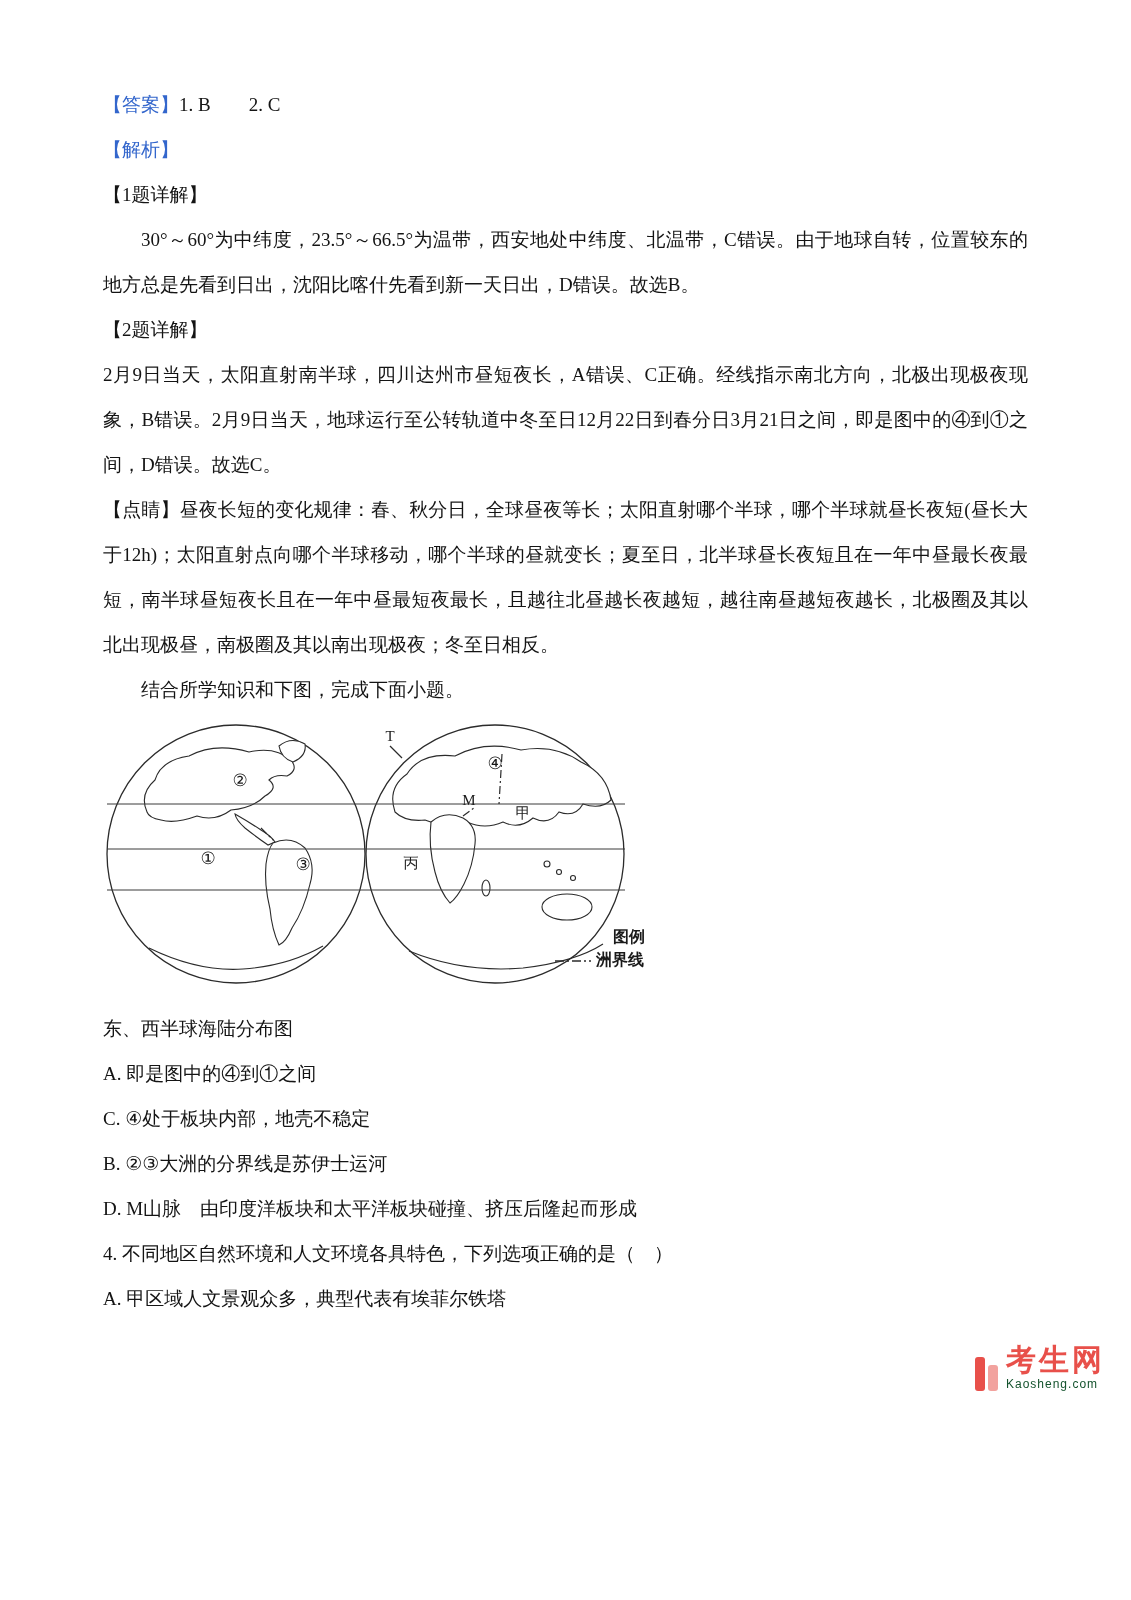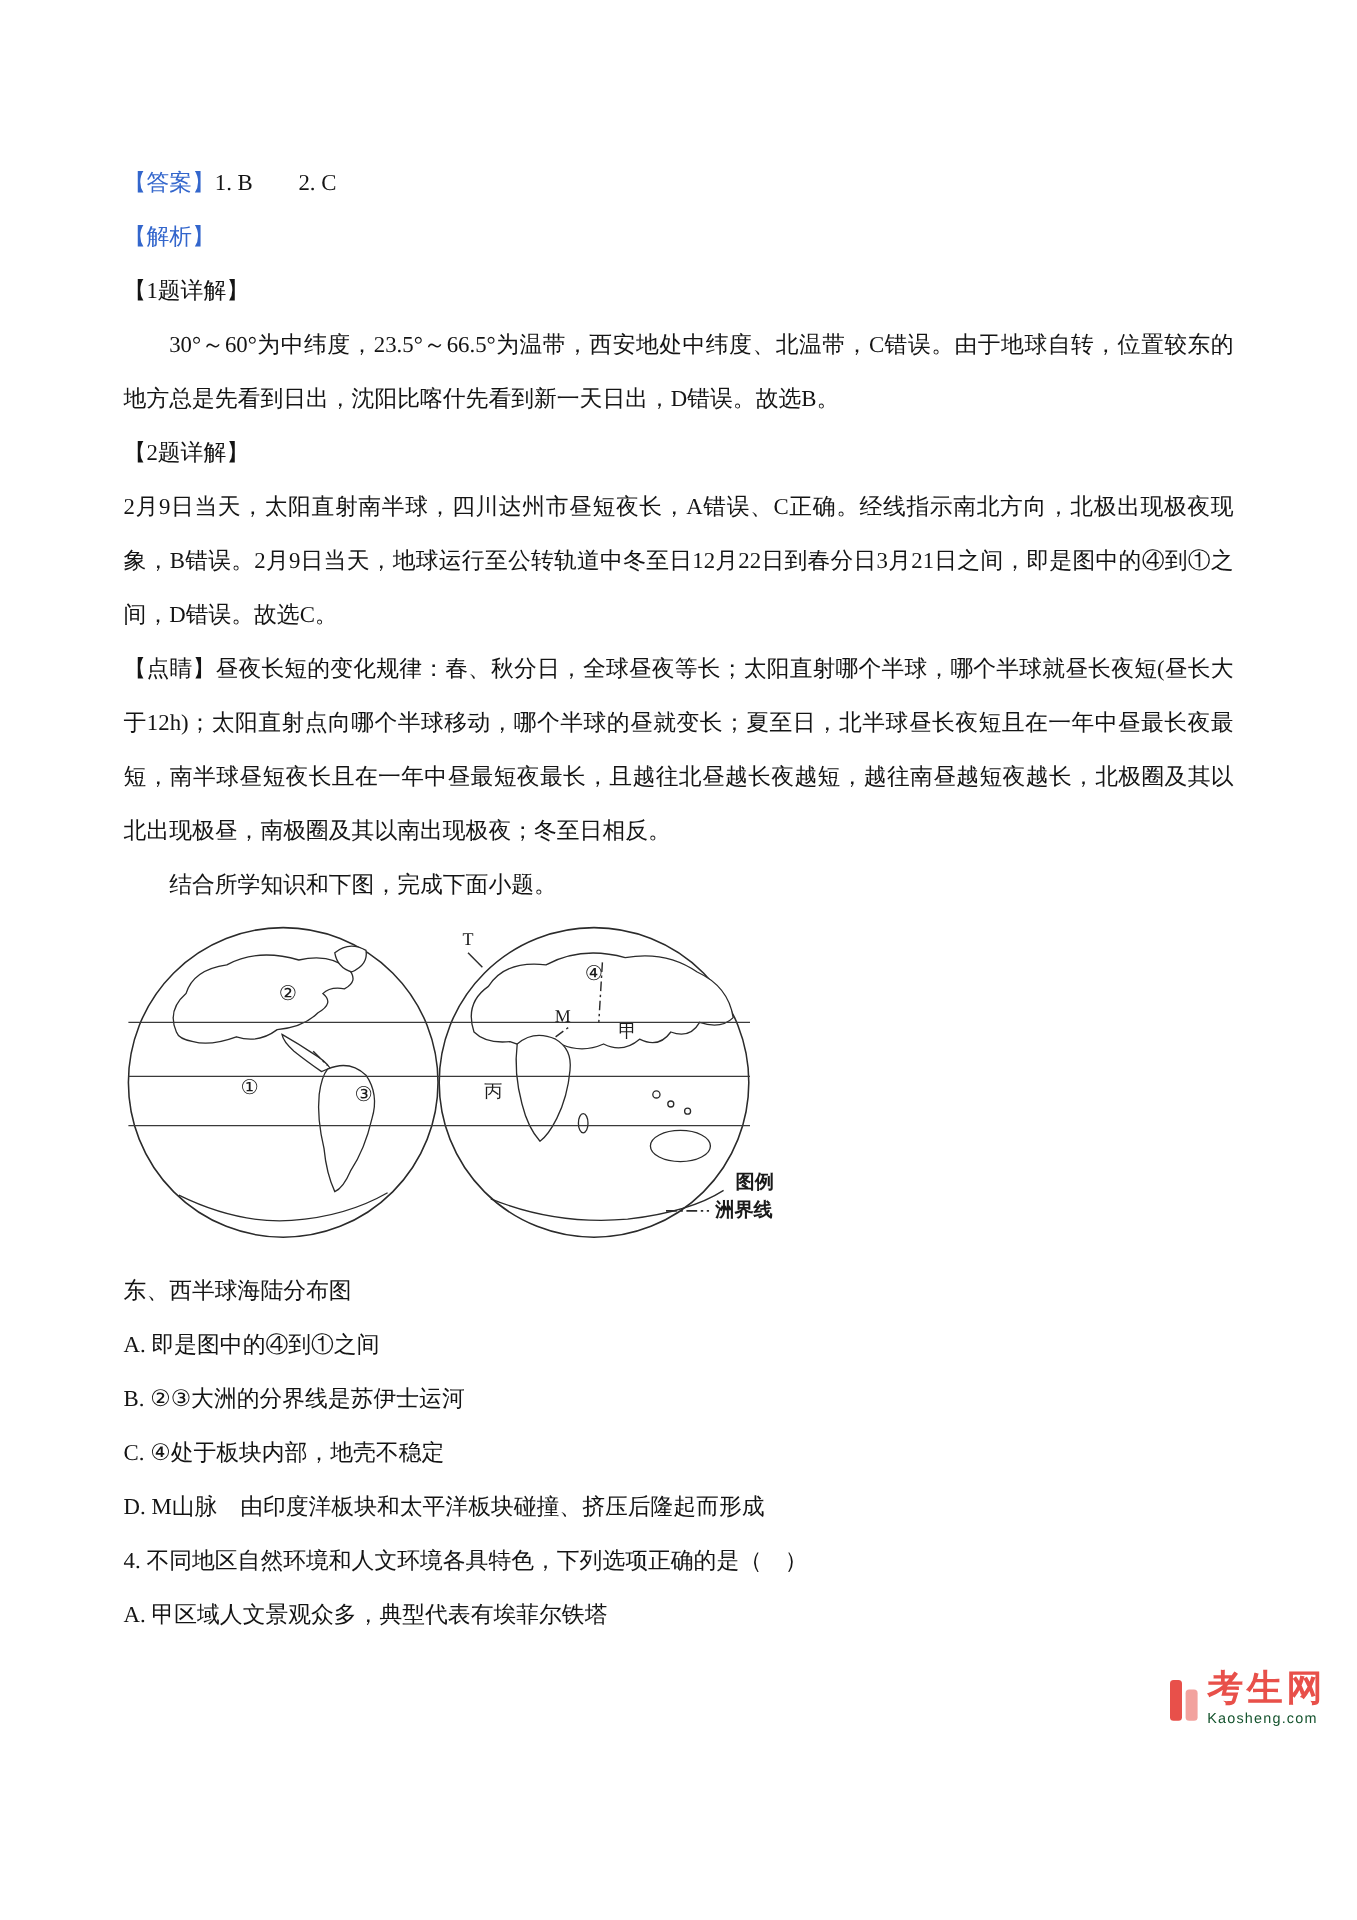--- a/index.html
+++ b/index.html
@@ -1,37 +1,37 @@
 <!DOCTYPE html>
 <html><head>
 <meta charset="utf-8">
 <style>
   html,body { margin:0; padding:0; background:#ffffff; }
   .page {
     position:relative; width:1131px; height:1427px; background:#ffffff;
-    font-family:"Liberation Serif","DejaVu Serif",serif; color:#141414; overflow:hidden;margin-top:48px;
+    font-family:"Liberation Serif","DejaVu Serif",serif; color:#141414; overflow:hidden;
   }
   .content { padding:82px 0 0 103px; width:925px; }
   .content p { margin:0; font-size:19px; line-height:45px; text-align:justify; }
   p.line { text-align:left; }
   .blue { color:#3366cc; }
   .indent { text-indent:38px; }
 
   .map-wrap { position:relative; width:550px; height:290px; margin-top:4px; }
   .map-svg { position:absolute; left:0; top:0; }
   .map-label { position:absolute; font-size:17px; line-height:17px; transform:translate(-50%,-50%); color:#1a1a1a; }
   .map-label.small { font-size:15px; }
 
   .legend { position:absolute; left:452px; top:212px; width:100px; font-size:16px; line-height:20px; color:#1a1a1a;font-family:Liberation Mono, monospace; }
   .legend-title { font-weight:bold; text-align:right; padding-right:10px; margin-bottom:3px; }
   .legend-row { display:flex; align-items:center; gap:5px; font-weight:bold; }
 
   .caption { width:500px; text-align:center; font-size:18px; line-height:34px; }
 
-  .watermark { position:absolute; right:26px; bottom:36px; display:flex; align-items:center; gap:8px; font-family:"Liberation Sans","DejaVu Sans",sans-serif; }
+  .watermark { position:absolute; right:26px; bottom:36px; display:flex; align-items:flex-end; gap:8px; font-family:"Liberation Sans","DejaVu Sans",sans-serif; }
   .wm-logo { display:flex; align-items:flex-end; gap:3px; padding-top:4px; }
   .wm-bar { display:block; border-radius:3px; }
   .wm-bar.b1 { width:10px; height:34px; background:#e8504a; }
   .wm-bar.b2 { width:10px; height:26px; background:#f2a29e; }
   .wm-text { display:flex; flex-direction:column; }
   .wm-name { font-size:30px; font-weight:bold; color:#e8504a; letter-spacing:3px; line-height:34px; }
   .wm-domain { font-size:12px; color:#14532d; letter-spacing:1px; }
 </style>
 </head>
 <body>
@@ -116,22 +116,22 @@
               <line x1="0" y1="3" x2="36" y2="3" stroke="#2b2b2b" stroke-width="1.5" stroke-dasharray="9 3 2 3"></line>
             </svg>
           <span>洲界线</span>
         </div>
       </div>
     </div>
 
     <p class="caption">东、西半球海陆分布图</p>
 
     <p class="line">A. 即是图中的④到①之间</p>
+    <p class="line">C. ④处于板块内部，地壳不稳定</p>
     <p class="line">B. ②③大洲的分界线是苏伊士运河</p>
-    <p class="line">C. ④处于板块内部，地壳不稳定</p>
     <p class="line">D. M山脉　由印度洋板块和太平洋板块碰撞、挤压后隆起而形成</p>
 
     <p class="line">4. 不同地区自然环境和人文环境各具特色，下列选项正确的是（　）</p>
     <p class="line">A. 甲区域人文景观众多，典型代表有埃菲尔铁塔</p>
   </div>
 
   <div class="watermark">
     <div class="wm-logo">
       <span class="wm-bar b1"></span>
       <span class="wm-bar b2"></span>

